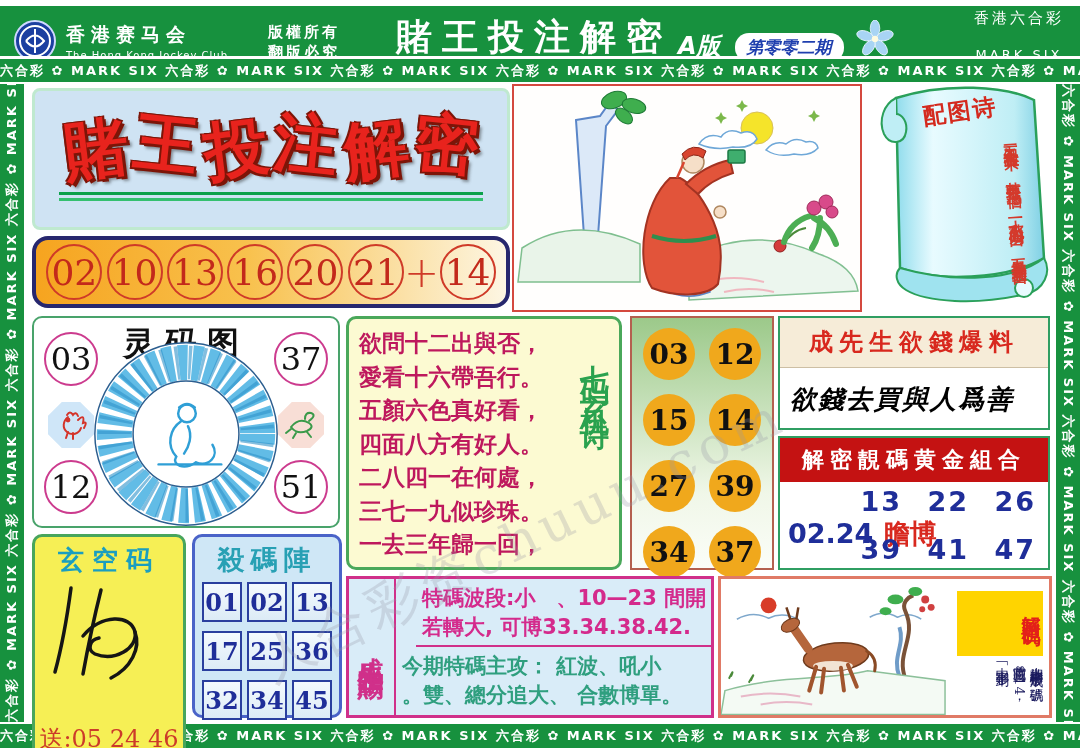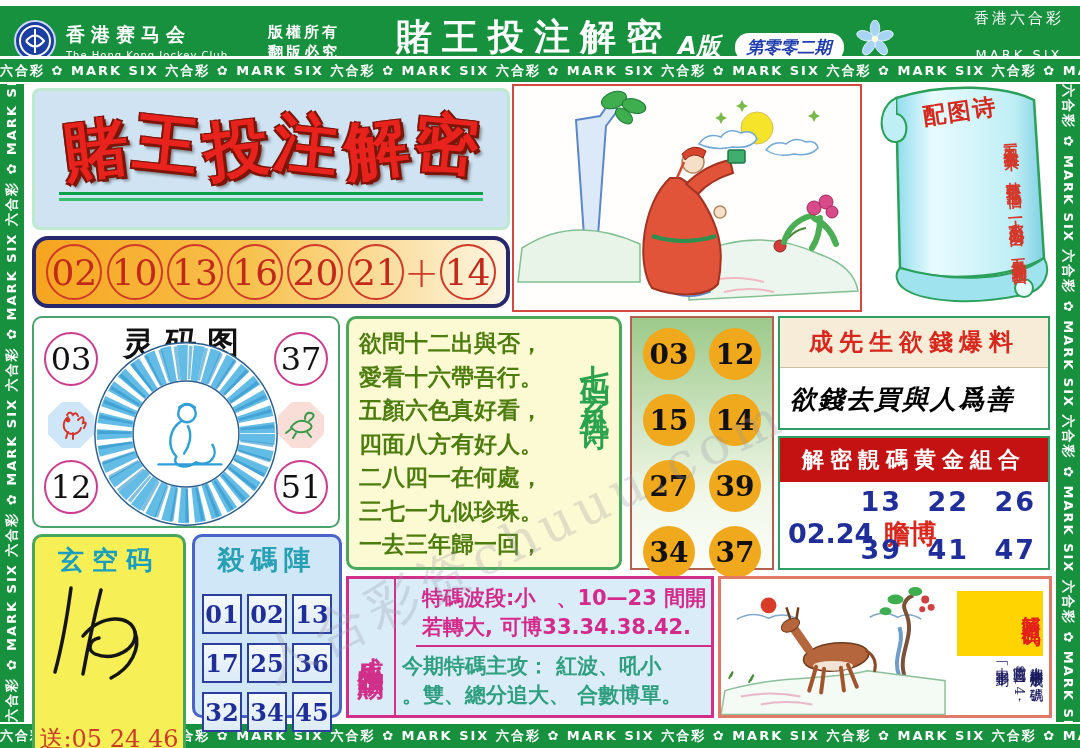--- a/index.html
+++ b/index.html
@@ -67,21 +67,21 @@
   .lm-bl { left:10px; bottom:12px; } .lm-br { right:10px; bottom:12px; }
   .lm-oct { position:absolute; width:46px; height:46px; display:flex; align-items:center; justify-content:center;
     clip-path:polygon(30% 0,70% 0,100% 30%,100% 70%,70% 100%,30% 100%,0 70%,0 30%); }
   .lm-oct.rooster { left:14px; top:84px; background:#cfe6f8; }
   .lm-oct.rabbit { right:14px; top:84px; background:#f8ded6; }
   .lm-ring { position:absolute; left:50%; top:118px; transform:translate(-50%,-50%); }
 
   
   .poem { position:absolute; left:320px; top:232px; width:276px; height:254px; background:#fcfad2; border:3px solid #4aa85a; border-radius:10px; display:flex; padding:8px 4px 6px 10px; }
   .poem-lines { flex:1; }
-  .poem-lines div { color:#4d7c0f; font-weight:900; font-size:23px; line-height:33.5px; white-space:nowrap; }
+  .poem-lines div { color:#be185d; font-weight:900; font-size:23px; line-height:33.5px; white-space:nowrap; }
   .poem-vtitle { writing-mode:vertical-rl; color:#2aa24e; font-weight:900; font-size:29px; letter-spacing:14px; padding-top:14px; margin-left:2px; }
 
   
   .pingma { position:absolute; left:604px; top:232px; width:144px; height:254px; border:2.5px solid #b4604f; background:linear-gradient(#9cc98a,#f0f7e8 70%,#fbfdf8); text-align:center; }
   .pm-title { color:#1f2e8f; font-weight:900; font-size:22px; letter-spacing:3px; margin-top:8px; }
   .pm-grid { display:grid; grid-template-columns:52px 52px; gap:14px 14px; justify-content:center; margin-top:10px; }
   .pm-ball { width:52px; height:52px; border-radius:50%; background:#f0a81c; color:#111; font-weight:900; font-size:28px; display:flex; align-items:center; justify-content:center; font-family:"DejaVu Serif", serif; }
 
   
   .baoliao { position:absolute; left:752px; top:232px; width:272px; height:114px; border:2.5px solid #2f9e62; background:#fff; }
@@ -98,21 +98,21 @@
   .gc-row1 { top:4px; } .gc-row2 { top:52px; }
 
   
   .xuankong { position:absolute; left:6px; top:450px; width:154px; height:232px; background:#f6ef55; border:3px solid #48a55c; border-radius:10px; text-align:center; }
   .xk-title { color:#1a9ec0; font-weight:900; font-size:26px; letter-spacing:8px; margin-top:6px; }
   .xk-gift { color:#cc3b2a; font-family:"DejaVu Serif", serif; font-size:24px; position:absolute; bottom:8px; left:0; width:100%; white-space:nowrap; }
 
   
   .shamazhen { position:absolute; left:166px; top:450px; width:150px; height:184px; background:#cfe7f6; border:3px solid #4a63c8; border-radius:10px; text-align:center; }
   .sm-title { color:#28a0b4; font-weight:900; font-size:27px; letter-spacing:6px; margin-top:5px; }
-  .sm-grid { display:grid; grid-template-columns:repeat(3,40px); gap:9px 5px; justify-content:center; margin-top:16px; }
+  .sm-grid { display:grid; grid-template-columns:repeat(3,40px); gap:9px 5px; justify-content:center; margin-top:4px; }
   .sm-cell { width:40px; height:40px; border:2px solid #2a3f9e; background:linear-gradient(#f4fafe,#dcebf6); color:#1f2e99; font-weight:900; font-size:24px; display:flex; align-items:center; justify-content:center; font-family:"DejaVu Serif", serif; }
 
   
   .zengci { position:absolute; left:320px; top:492px; width:368px; height:142px; border:3px solid #d0308a; background:#d9ecf8; display:flex; }
   .zc-vtitle { writing-mode:vertical-rl; color:#d0308a; font-weight:900; font-size:26px; letter-spacing:4px; border-right:2.5px solid #d0308a; padding:4px 5px; text-align:center; }
   .zc-main { flex:1; display:flex; flex-direction:column; }
   .zc-top { flex:1; border-bottom:2px solid #d0308a; padding:5px 6px 3px;margin-left:20px; }
   .zc-top div { color:#d42a8c; font-weight:900; font-size:21px; line-height:29px; white-space:nowrap; }
   .zc-bottom { flex:1; padding:5px 6px; }
   .zc-bottom div { color:#2f9f7f; font-weight:900; font-size:21px; line-height:29px; white-space:nowrap; }

